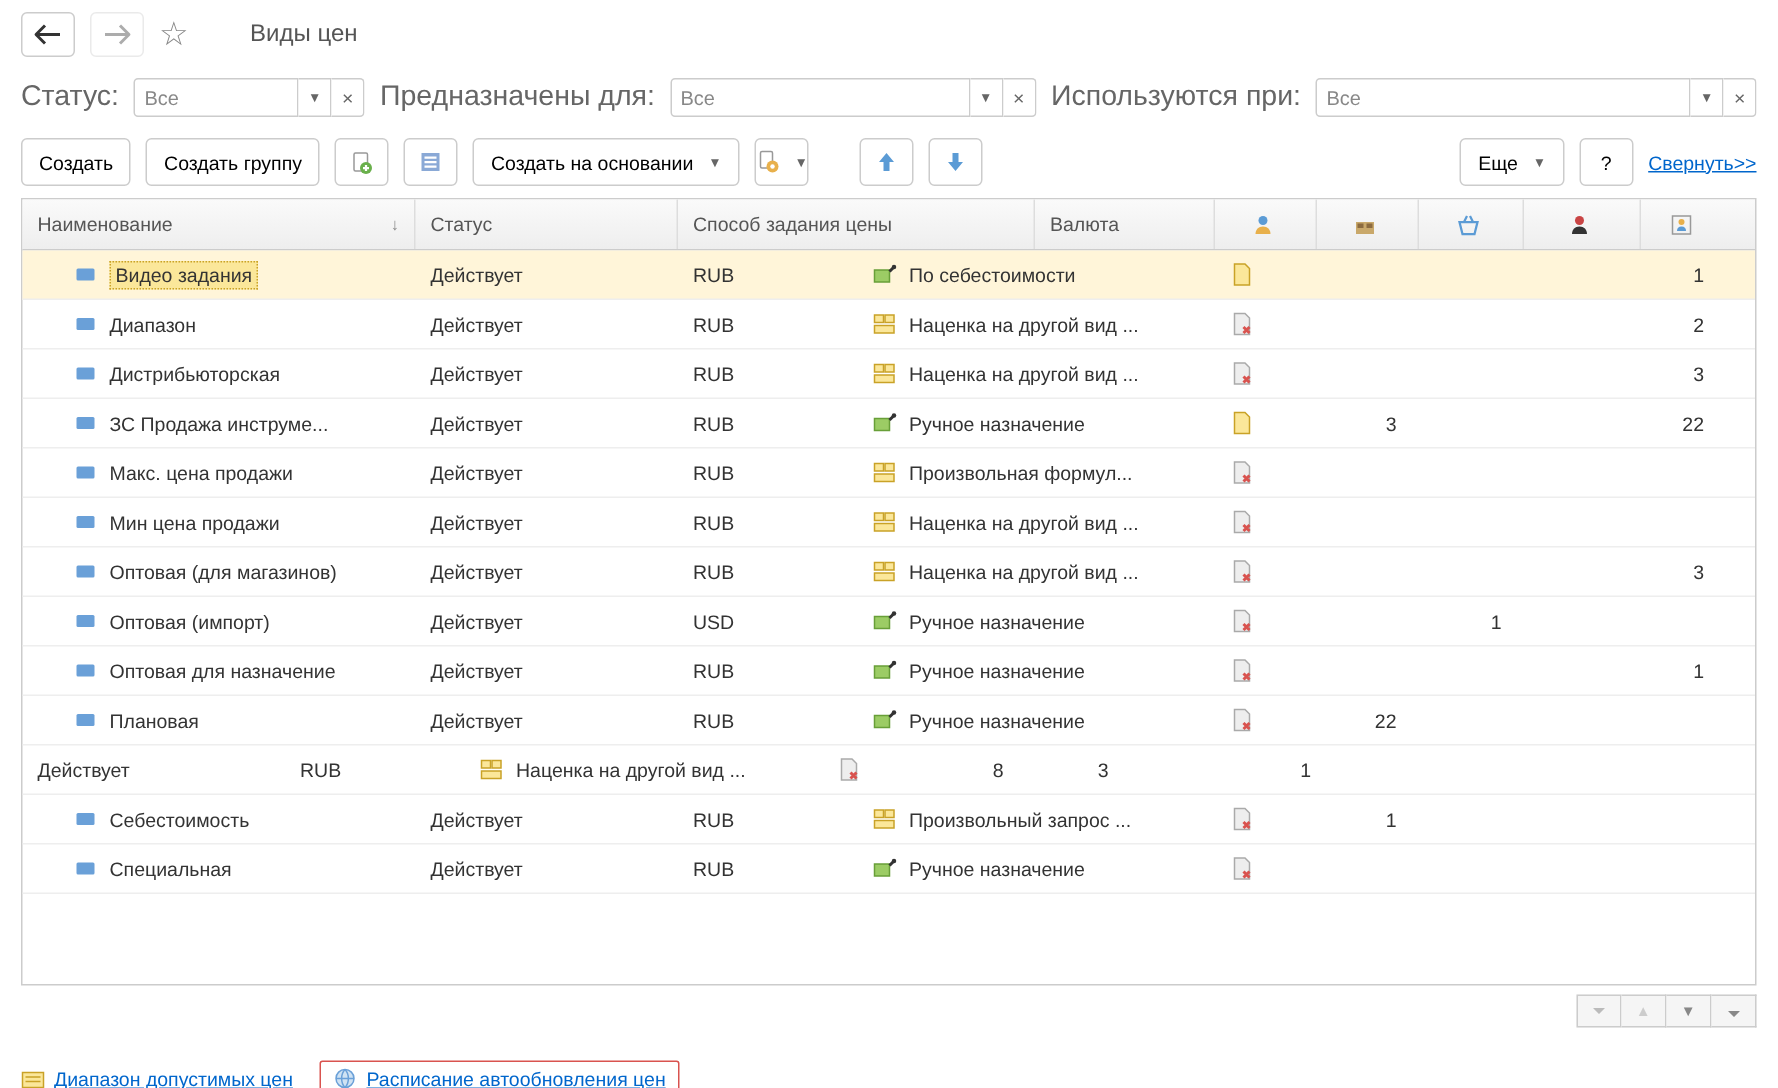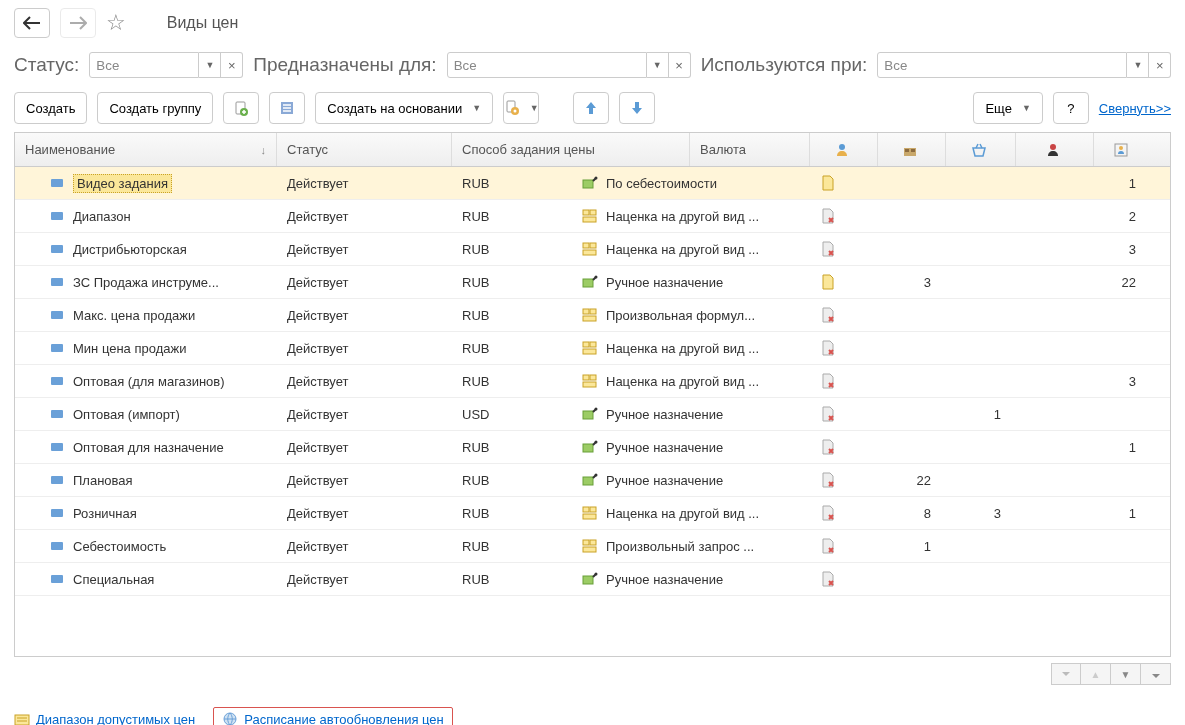--- a/index.html
+++ b/index.html
@@ -516,24 +516,20 @@
                 <path d="M9 10l4 4M13 10l-4 4" stroke="#d9534f" stroke-width="2"></path>
               </svg>
             </span>
           </div>
           <div class="td c-ic2">22</div>
           <div class="td c-ic3"></div>
           <div class="td c-ic4"></div>
           <div class="td c-ic5"></div>
         </div>
         <div class="trow">
-          <div class="td c-name">
-            <span class="row-icon"></span>
-            <span class="name-text">Розничная</span>
-          </div>
           <div class="td c-status">Действует</div>
           <div class="td c-currency">RUB</div>
           <div class="td c-method">
             <span class="ic">
               <svg viewBox="0 0 16 16">
                 <rect x="1" y="2" width="6" height="5" fill="#fbe79a" stroke="#c9a227"></rect>
                 <rect x="8" y="2" width="6" height="5" fill="#fbe79a" stroke="#c9a227"></rect>
                 <rect x="1" y="9" width="13" height="5" fill="#fbe79a" stroke="#c9a227"></rect>
               </svg>
             </span>

